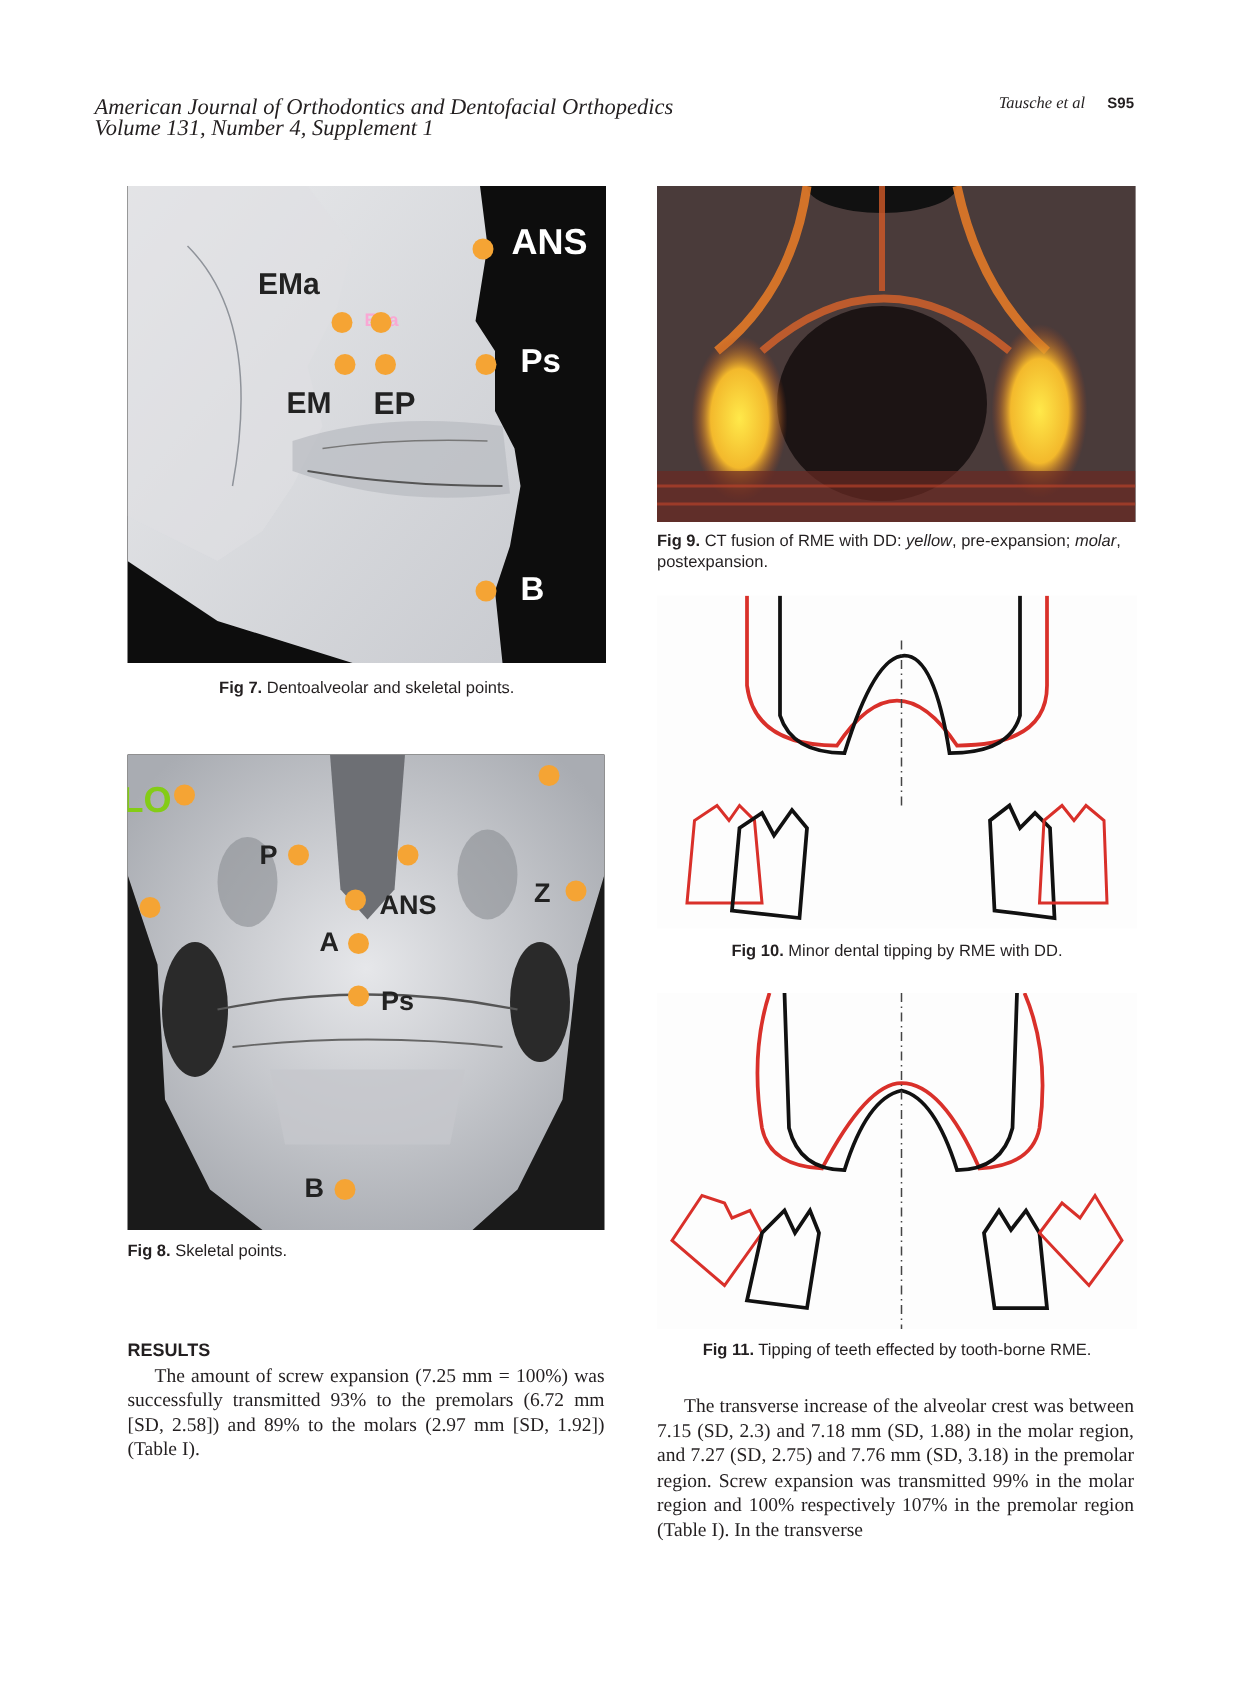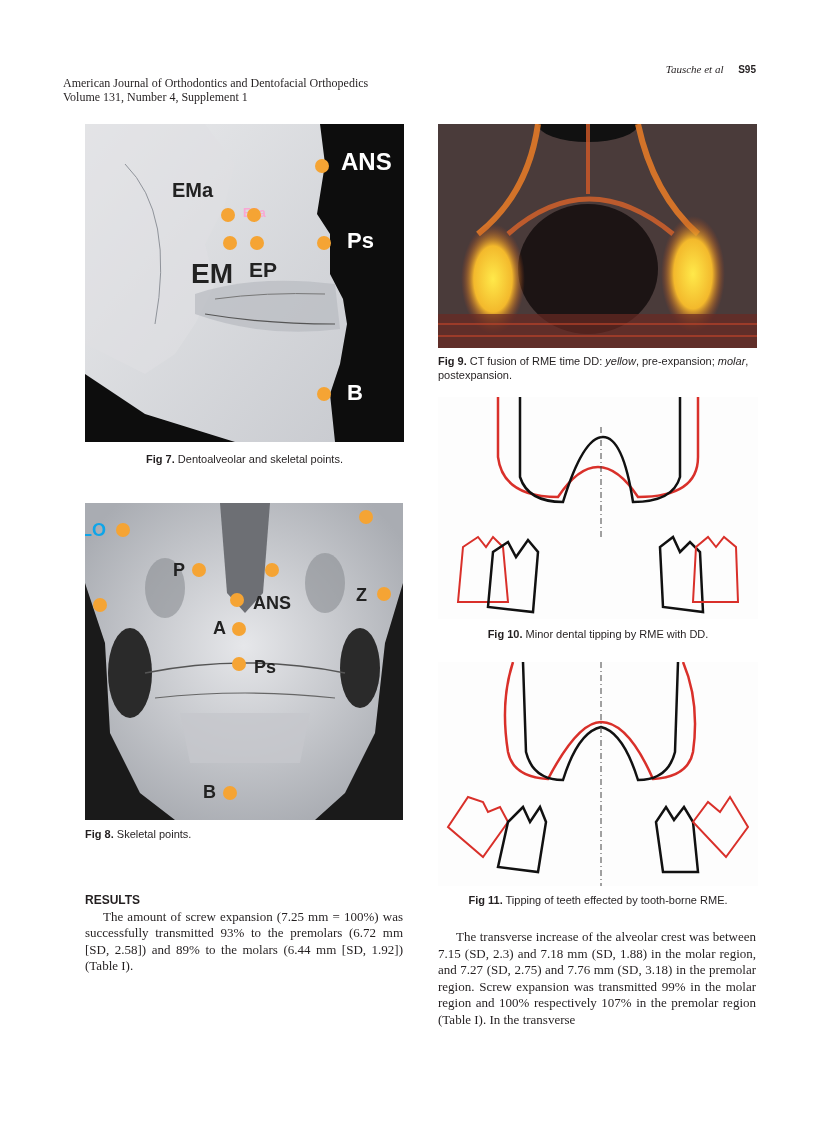--- a/index.html
+++ b/index.html
@@ -1,18 +1,18 @@
 <!DOCTYPE html>
 <html><head>
 <meta charset="utf-8">
 <style>
   html, body { margin:0; padding:0; background:#ffffff; }
   body { width:838px; height:1122px; position:relative; overflow:hidden; color:#231f20; }
   .serif { font-family: "Liberation Serif", "DejaVu Serif", serif; }
-  .hdr-left { position:absolute; left:63px; top:76px; font-size:12px; line-height:14px; }
+  .hdr-left { position:absolute; left:63px; top:65px; font-size:15px; line-height:14px; font-style:italic; }
   .hdr-right { position:absolute; right:82px; top:63px; font-size:11px; }
   .hdr-right .author { font-style:italic; margin-right:12px; }
   .hdr-right .page { font-family:Liberation Sans, sans-serif; font-weight:bold; font-size:10px; }
   .fig { position:absolute; overflow:hidden; }
   .cap { position:absolute; font-family:"Liberation Sans", sans-serif; font-size:11px; line-height:14px; }
   .cap b { font-weight:bold; }
   .lbl { position:absolute; font-family:"Liberation Sans", sans-serif; font-weight:bold; }
   .dot { position:absolute; width:14px; height:14px; border-radius:50%; background:#f5a434; }
   .bodytext { position:absolute; font-family:"Liberation Serif", serif; font-size:13px; line-height:16.5px; text-align:justify; }
   .bodytext p { margin:0; }
@@ -49,21 +49,21 @@
   <div class="dot" style="left:230px; top:35px;"></div>
   <div class="lbl" style="left:256px; top:24px; font-size:24px; color:#fff;">ANS</div>
   <div class="lbl" style="left:87px; top:55px; font-size:20px; color:#222;">EMa</div>
   <div class="lbl" style="left:158px; top:55px; font-size:12px; color:#f9a8d4;margin-top:27px;">EPa</div>
   <div class="dot" style="left:136px; top:84px;"></div>
   <div class="dot" style="left:162px; top:84px;"></div>
   <div class="dot" style="left:138px; top:112px;"></div>
   <div class="dot" style="left:165px; top:112px;"></div>
   <div class="dot" style="left:232px; top:112px;"></div>
   <div class="lbl" style="left:262px; top:104px; font-size:22px; color:#fff;">Ps</div>
-  <div class="lbl" style="left:106px; top:134px; font-size:28px; color:#222;">EM</div>
+  <div class="lbl" style="left:106px; top:134px; font-size:20px; color:#222;">EM</div>
   <div class="lbl" style="left:164px; top:134px; font-size:21px; color:#222;">EP</div>
   <div class="dot" style="left:232px; top:263px;"></div>
   <div class="lbl" style="left:262px; top:256px; font-size:22px; color:#fff;">B</div>
 </div>
 <div class="cap" style="left:85px; top:452px; width:319px; text-align:center;">
   <b>Fig 7.</b><span> Dentoalveolar and skeletal points.</span>
 </div>
 
 <div class="fig" style="left:85px; top:503px; width:318px; height:317px; background:#1a1a1a;">
   <svg width="318" height="317">
@@ -76,21 +76,21 @@
     <path d="M0,0 L318,0 L318,80 L300,140 L290,230 L260,290 L230,317 L90,317 L55,290 L25,230 L20,140 L0,80 Z" fill="url(#bone8)"></path>
     <path d="M135,0 L185,0 L178,90 L160,110 L142,90 Z" fill="#6d6f74"></path>
     <ellipse cx="45" cy="170" rx="22" ry="45" fill="#2a2a2a"></ellipse>
     <ellipse cx="275" cy="165" rx="20" ry="40" fill="#2a2a2a"></ellipse>
     <path d="M60,170 Q160,150 260,170" stroke="#555" stroke-width="1.5" fill="none"></path>
     <path d="M70,195 Q160,185 250,195" stroke="#666" stroke-width="1.2" fill="none"></path>
     <path d="M95,210 L225,210 L215,260 L105,260 Z" fill="#c5c7cc" opacity="0.8"></path>
     <ellipse cx="80" cy="85" rx="20" ry="30" fill="#8a8d93" opacity="0.6"></ellipse>
     <ellipse cx="240" cy="80" rx="20" ry="30" fill="#8a8d93" opacity="0.6"></ellipse>
   </svg>
-  <div class="lbl" style="left:-4px; top:17px; font-size:18px; color:#0ea5e9;">LO</div>
+  <div class="lbl" style="left:-4px; top:17px; font-size:24px; color:#84cc16;">LO</div>
   <div class="dot" style="left:31px; top:20px;"></div>
   <div class="dot" style="left:274px; top:7px;"></div>
   <div class="lbl" style="left:88px; top:57px; font-size:18px; color:#222;">P</div>
   <div class="dot" style="left:107px; top:60px;"></div>
   <div class="dot" style="left:180px; top:60px;"></div>
   <div class="dot" style="left:8px; top:95px;"></div>
   <div class="lbl" style="left:271px; top:82px; font-size:18px; color:#222;">Z</div>
   <div class="dot" style="left:292px; top:84px;"></div>
   <div class="dot" style="left:145px; top:90px;"></div>
   <div class="lbl" style="left:168px; top:90px; font-size:18px; color:#222;">ANS</div>
@@ -120,21 +120,21 @@
     <path d="M100,0 Q90,70 40,110 M200,0 Q215,70 260,110" stroke="#e27a28" stroke-width="6" fill="none" opacity="0.9"></path>
     <path d="M70,110 Q150,40 235,110" stroke="#d9642a" stroke-width="5" fill="none" opacity="0.8"></path>
     <path d="M150,0 L150,70" stroke="#d25a28" stroke-width="4" opacity="0.8"></path>
     <ellipse cx="55" cy="155" rx="32" ry="55" fill="url(#yel)"></ellipse>
     <ellipse cx="255" cy="150" rx="32" ry="58" fill="url(#yel)"></ellipse>
     <rect y="190" width="319" height="34" fill="#6a2a22" opacity="0.7"></rect>
     <path d="M0,200 L319,200 M0,212 L319,212" stroke="#c4452a" stroke-width="2" opacity="0.6"></path>
   </svg>
 </div>
 <div class="cap" style="left:438px; top:354px; width:320px;">
-  <b>Fig 9.</b><span> CT fusion of RME time DD: </span><i>yellow</i><span>, pre-expansion; </span><i>molar</i><span>, postexpansion.</span>
+  <b>Fig 9.</b><span> CT fusion of RME with DD: </span><i>yellow</i><span>, pre-expansion; </span><i>molar</i><span>, postexpansion.</span>
 </div>
 
 <div class="fig" style="left:438px; top:397px; width:320px; height:222px; background:#fdfdfd;">
   <svg width="320" height="222">
     <path d="M60,0 L60,60 Q65,100 120,100 Q160,40 200,100 Q260,100 260,60 L260,0" fill="none" stroke="#d9302a" stroke-width="2.5"></path>
     <path d="M82,0 L82,80 Q90,105 125,105 Q145,40 165,40 Q185,40 195,105 Q235,105 242,80 L242,0" fill="none" stroke="#111" stroke-width="2.5"></path>
     <line x1="163" y1="30" x2="163" y2="140" stroke="#444" stroke-dasharray="6,3,1,3"></line>
     <path d="M20,205 L25,150 L40,140 L48,150 L55,140 L65,150 L70,205 Z" fill="none" stroke="#d9302a" stroke-width="2"></path>
     <path d="M50,210 L55,155 L70,145 L78,160 L90,143 L100,155 L95,215 Z" fill="none" stroke="#111" stroke-width="2.5"></path>
     <path d="M225,210 L222,150 L235,140 L242,155 L252,145 L262,155 L265,215 Z" fill="none" stroke="#111" stroke-width="2.5"></path>
@@ -155,18 +155,18 @@
     <path d="M225,210 L218,160 L228,145 L236,158 L246,145 L255,160 L260,210 Z" fill="none" stroke="#111" stroke-width="2.5"></path>
     <path d="M255,160 L270,140 L282,150 L292,135 L310,165 L288,195 Z" fill="none" stroke="#d9302a" stroke-width="2"></path>
   </svg>
 </div>
 <div class="cap" style="left:438px; top:893px; width:320px; text-align:center;">
   <b>Fig 11.</b><span> Tipping of teeth effected by tooth-borne RME.</span>
 </div>
 
 <div class="bodytext" style="left:85px; top:876px; width:318px;">
   <div class="heading">RESULTS</div>
-  <p class="indent">The amount of screw expansion (7.25 mm = 100%) was successfully transmitted 93% to the premolars (6.72 mm [SD, 2.58]) and 89% to the molars (6.44 mm [SD, 1.92]) (Table I).</p>
+  <p class="indent">The amount of screw expansion (7.25 mm = 100%) was successfully transmitted 93% to the premolars (6.72 mm [SD, 2.58]) and 89% to the molars (2.97 mm [SD, 1.92]) (Table I).</p>
 </div>
 
 <div class="bodytext" style="left:438px; top:929px; width:318px;">
   <p class="indent">The transverse increase of the alveolar crest was between 7.15 (SD, 2.3) and 7.18 mm (SD, 1.88) in the molar region, and 7.27 (SD, 2.75) and 7.76 mm (SD, 3.18) in the premolar region. Screw expansion was transmitted 99% in the molar region and 100% respectively 107% in the premolar region (Table I). In the transverse</p>
 </div>
 
 </body></html>

